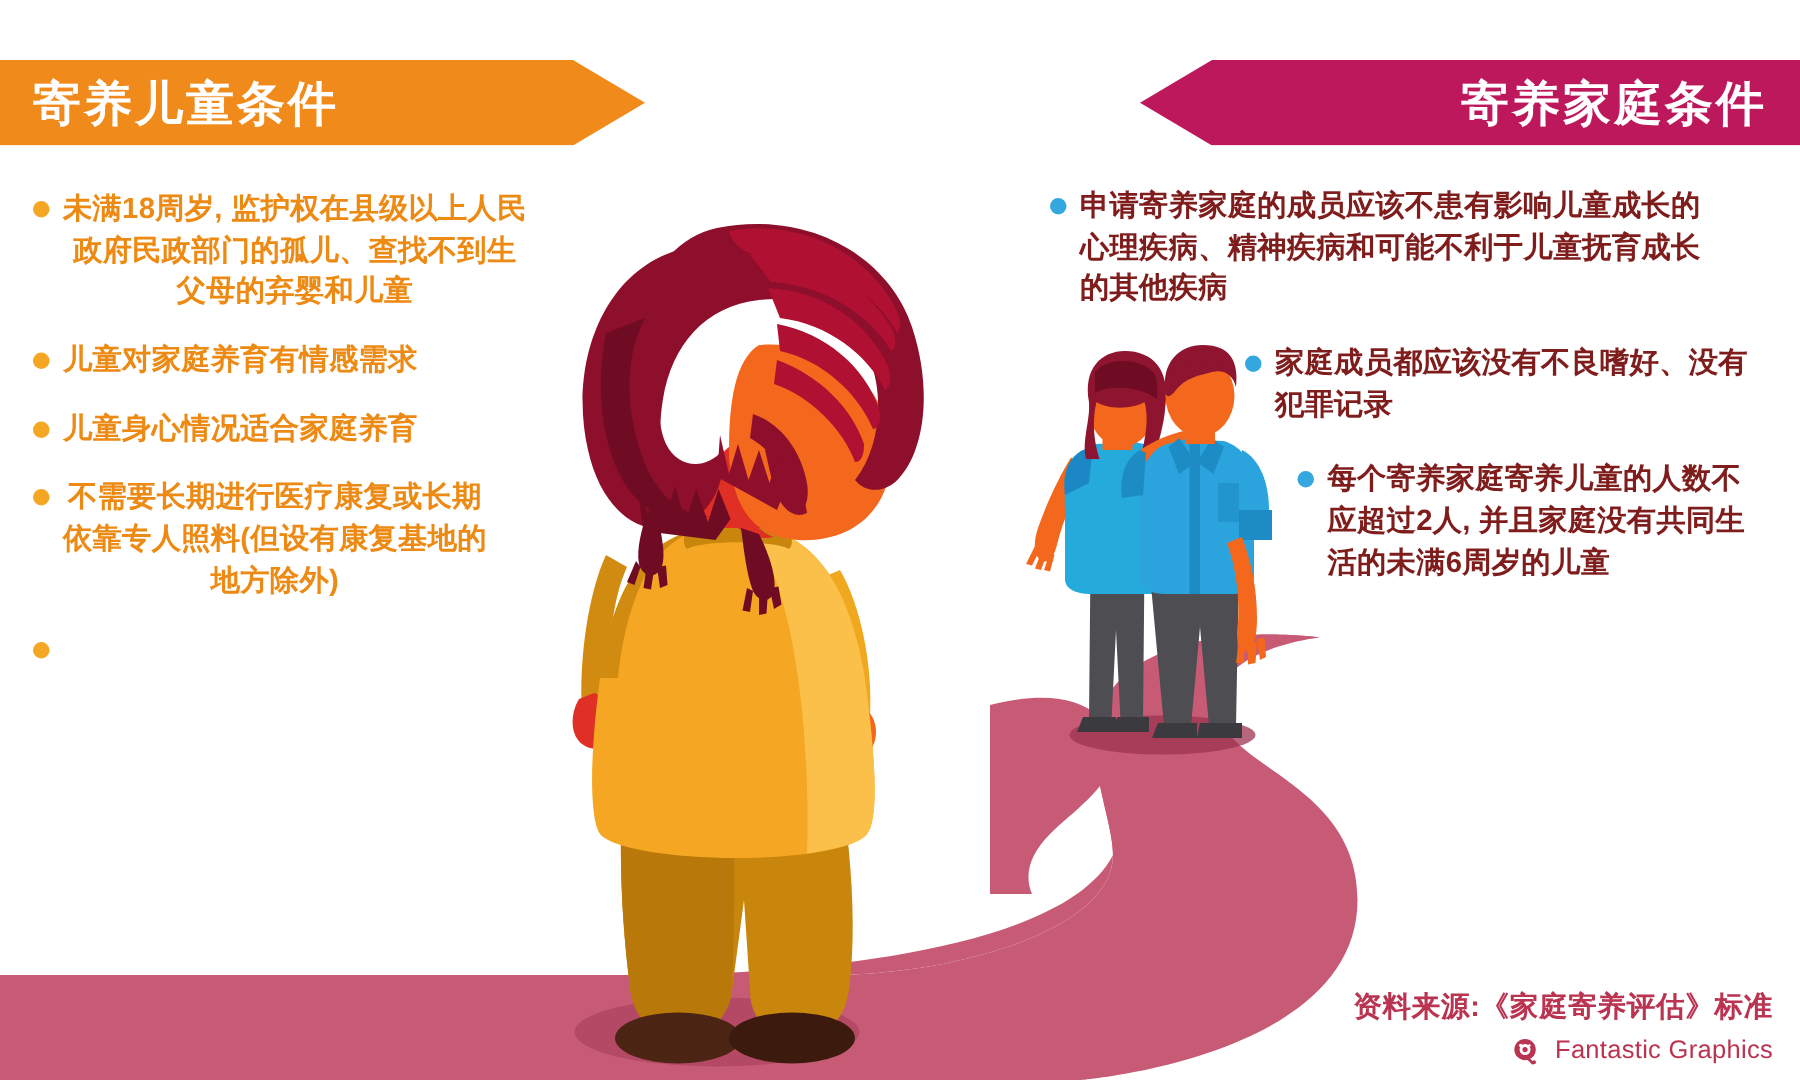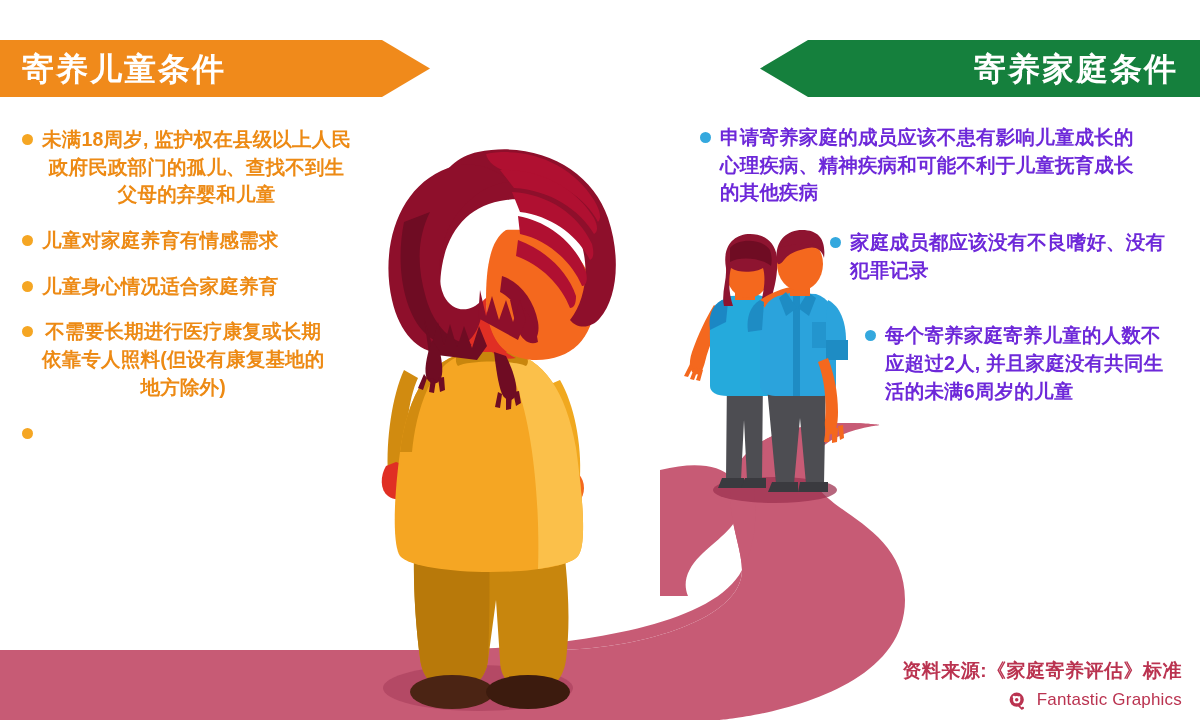--- a/index.html
+++ b/index.html
@@ -34,21 +34,21 @@
   }
   #banner-left{
     left:0;top:40px;width:430px;
     background:#F08A1B;
     clip-path:polygon(0 0, 382px 0, 430px 50%, 382px 100%, 0 100%);
     padding-left:22px;
     justify-content:flex-start;
   }
   #banner-right{
     right:0;top:40px;width:440px;
-    background:#15803d;
+    background:#be185d;
     clip-path:polygon(48px 0, 440px 0, 440px 100%, 48px 100%, 0 50%);
     padding-right:22px;
     justify-content:flex-end;
   }
 
   
   .list{position:absolute;}
   #list-left{left:22px;top:126px;width:400px;text-align:center;}
   #list-right{left:700px;top:124px;width:500px;}
 
@@ -68,25 +68,25 @@
   .btext{
     font-size:19.5px;
     font-weight:bold;
     line-height:1.42;
     letter-spacing:0.2px;
     white-space:pre-line;
   }
   #list-left .dot{background:#F5A623;}
   #list-left .btext{color:#ED8A14;}
   #list-right .dot{background:#34A8DE;}
-  #list-right .btext{color:#6d28d9;}
+  #list-right .btext{color:#7f1d1d;}
 
   
   #list-right .bullet:nth-child(1){margin-left:0px;   margin-bottom:22px;}
-  #list-right .bullet:nth-child(2){margin-left:130px; margin-bottom:38px;}
+  #list-right .bullet:nth-child(2){margin-left:130px; margin-bottom:22px;}
   #list-right .bullet:nth-child(3){margin-left:165px; margin-bottom:22px;}
   #list-right .bullet:nth-child(4){margin-left:150px;}
 
   
   #footer{
     position:absolute;
     right:18px;bottom:10px;
     text-align:right;
     color:#B8314B;
   }

